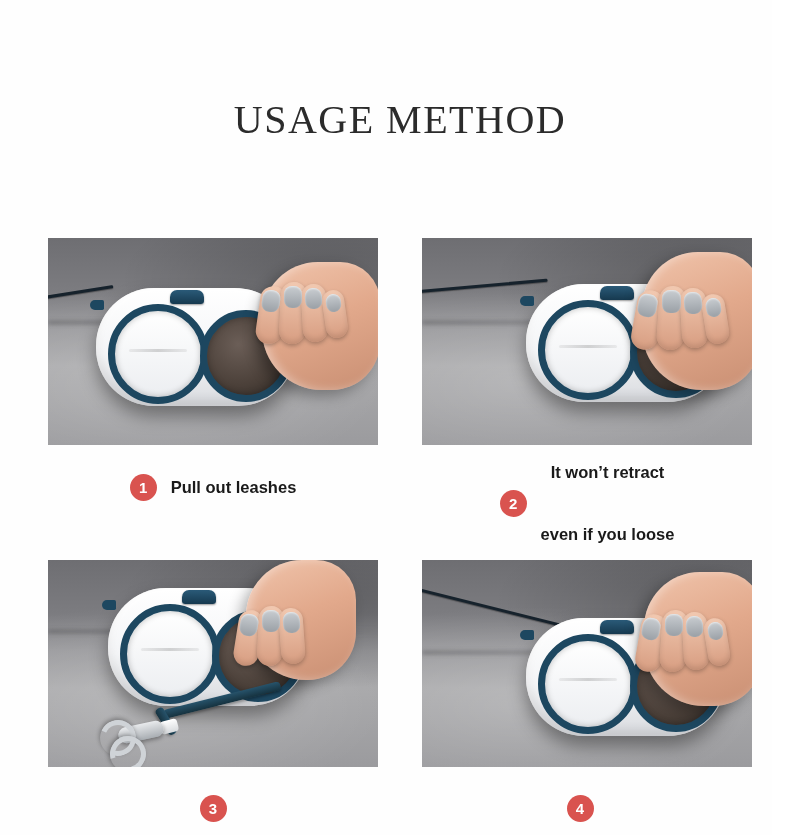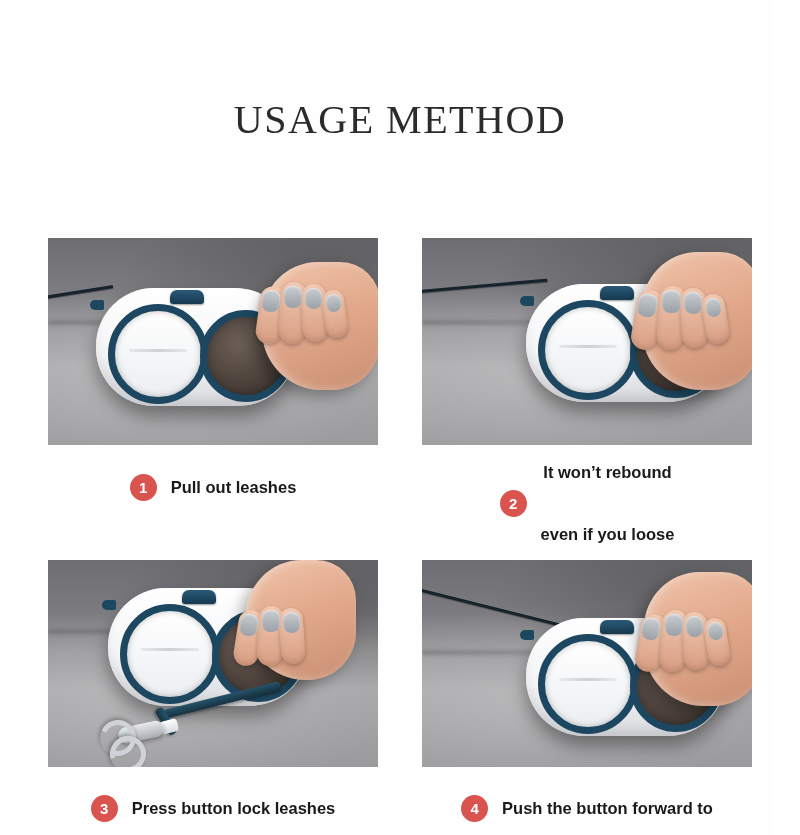--- a/index.html
+++ b/index.html
@@ -296,21 +296,21 @@
           <div class="finger" style="width:23px;height:50px;left:84px;top:48px;transform:rotate(-9deg);"></div>
           <div class="nail" style="width:19px;height:23px;left:18px;top:48px;transform:rotate(10deg);"></div>
           <div class="nail" style="width:19px;height:23px;left:42px;top:44px;"></div>
           <div class="nail" style="width:18px;height:22px;left:64px;top:46px;transform:rotate(-4deg);"></div>
           <div class="nail" style="width:15px;height:19px;left:86px;top:52px;transform:rotate(-9deg);"></div>
         </div>
       </div>
       <div class="caption">
         <div class="badge">2</div>
         <div class="caption-text">
-          <span>It won’t rebound</span>
+          <span>It won’t retract</span>
           <span class="line2">even if you loose</span>
         </div>
       </div>
     </div>
 
     <div class="cell">
       <div class="photo">
         <div class="bg"></div>
         <div class="table-edge" style="top:34%;"></div>
 
@@ -334,23 +334,20 @@
 
         <div class="strap" style="left:116px; top:150px; width:120px; transform:rotate(-14deg);"></div>
         <div class="strap" style="left:110px; top:144px; width:30px; transform:rotate(58deg);"></div>
         <div class="sleeve" style="left:112px; top:160px; transform:rotate(-14deg);"></div>
         <div class="clip" style="left:70px; top:164px; transform:rotate(-12deg);"></div>
         <div class="clip-hook" style="left:52px; top:160px; transform:rotate(160deg);"></div>
         <div class="clip-hook" style="left:62px; top:176px; transform:rotate(120deg);"></div>
       </div>
       <div class="caption">
         <div class="badge">3</div>
-        <div class="caption-text">
-          <span>Press button lock leashes</span>
-        </div>
       </div>
     </div>
 
     <div class="cell">
       <div class="photo">
         <div class="bg"></div>
         <div class="table-edge" style="top:44%;"></div>
         <div class="cord" style="left:-4px; top:28px; width:160px; transform:rotate(14deg);"></div>
 
         <div class="device" style="left:104px; top:58px;">
@@ -369,19 +366,18 @@
           <div class="finger" style="width:22px;height:48px;left:84px;top:52px;transform:rotate(-9deg);"></div>
           <div class="nail" style="width:18px;height:22px;left:20px;top:52px;transform:rotate(10deg);"></div>
           <div class="nail" style="width:18px;height:22px;left:43px;top:48px;"></div>
           <div class="nail" style="width:17px;height:21px;left:64px;top:50px;transform:rotate(-4deg);"></div>
           <div class="nail" style="width:15px;height:18px;left:86px;top:56px;transform:rotate(-9deg);"></div>
         </div>
       </div>
       <div class="caption">
         <div class="badge">4</div>
         <div class="caption-text">
-          <span>Push the button forward to</span>
         </div>
       </div>
     </div>
 
   </div>
 </div>
 
 </body></html>

